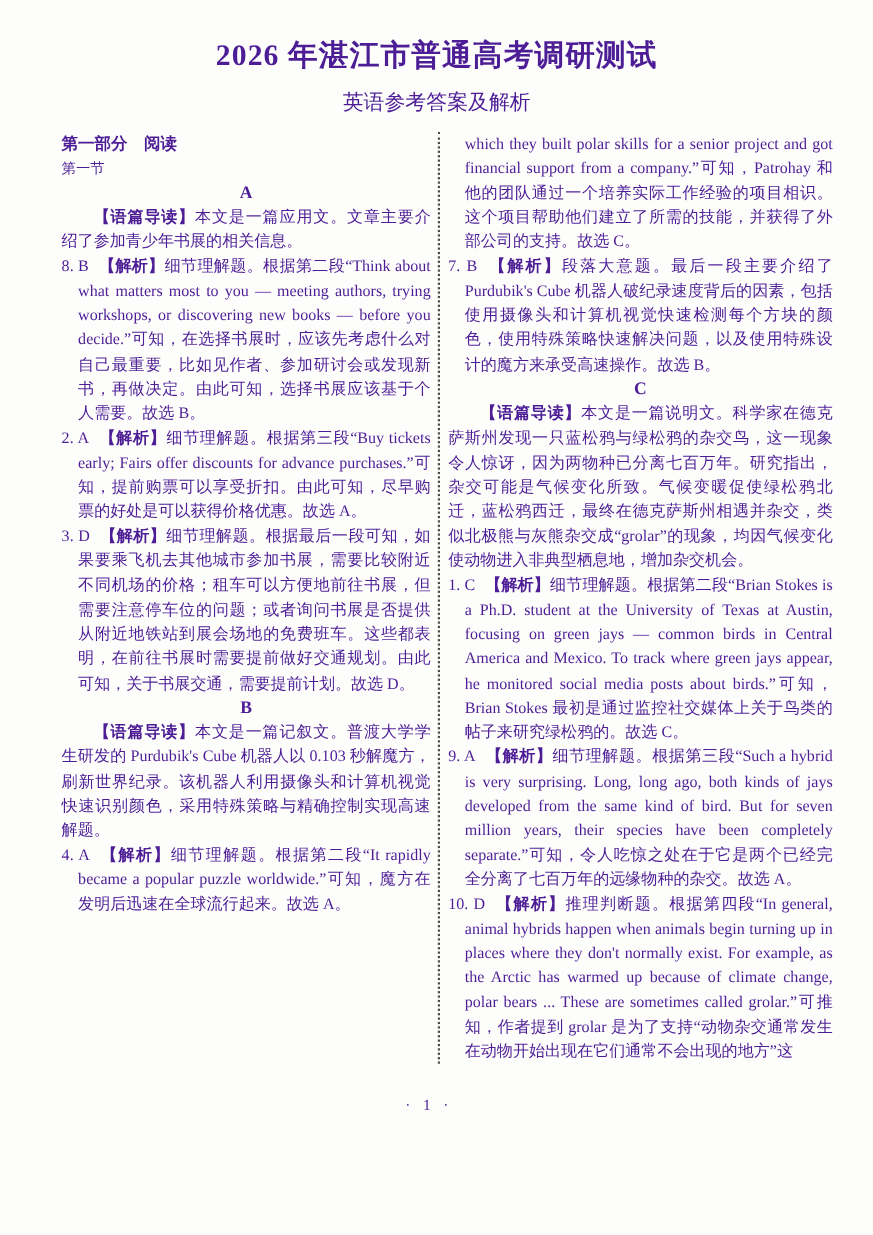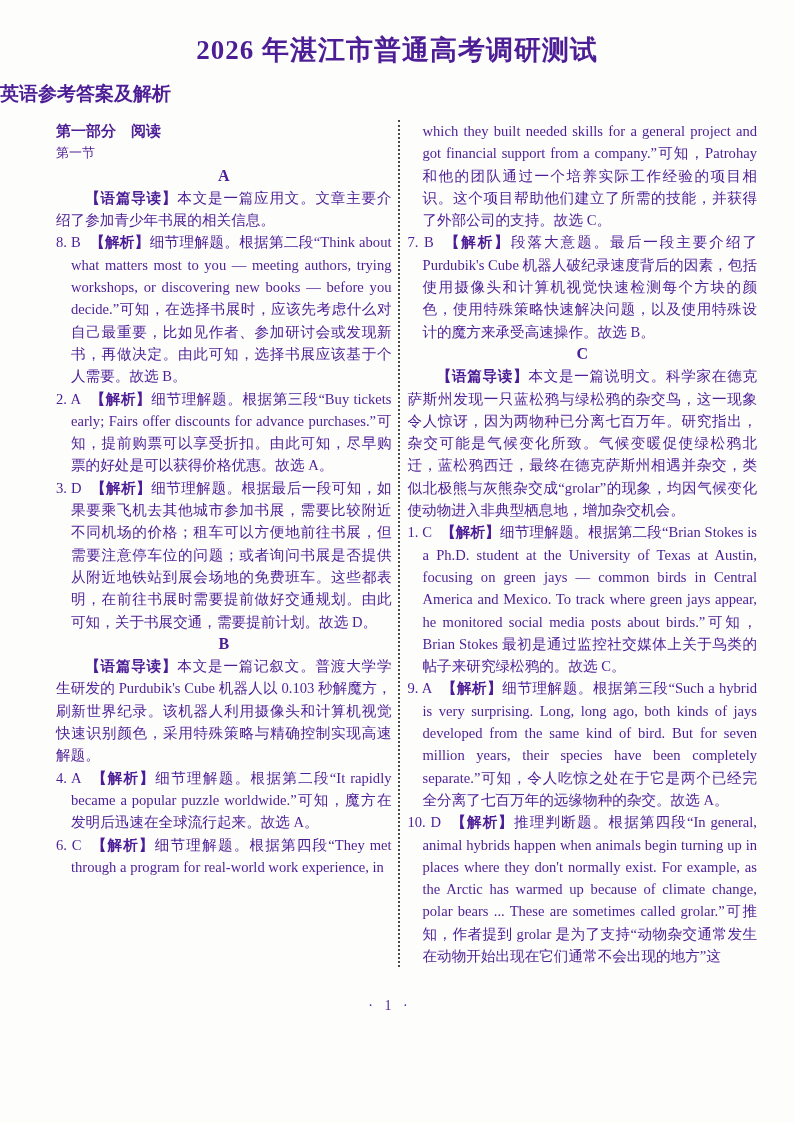--- a/index.html
+++ b/index.html
@@ -22,23 +22,23 @@
   .doc-title {
     margin: 0;
     text-align: center;
     font-size: 27px;
     font-weight: bold;
     line-height: 36px;
     letter-spacing: 1px;
   }
   .doc-subtitle {
     margin: 13px 0 0 0;
-    text-align: left;
+    text-align: center;
     font-size: 19px;
-    font-weight: bold;
+    font-weight: normal;
     line-height: 26px;
   }
   .columns {
     display: flex;
     margin-top: 13px;
     padding-left: 56px;
     padding-right: 37px;
     align-items: stretch;
   }
   .col {
@@ -110,27 +110,26 @@
 
       <div class="item"><span class="item-label">3. D</span><span class="item-tag">【解析】</span><span>细节理解题。根据最后一段可知，如果要乘飞机去其他城市参加书展，需要比较附近不同机场的价格；租车可以方便地前往书展，但需要注意停车位的问题；或者询问书展是否提供从附近地铁站到展会场地的免费班车。这些都表明，在前往书展时需要提前做好交通规划。由此可知，关于书展交通，需要提前计划。故选 D。</span></div>
 
       <div class="passage-letter">B</div>
 
       <p class="guide"><span class="guide-tag">【语篇导读】</span><span>本文是一篇记叙文。普渡大学学生研发的 Purdubik's Cube 机器人以 0.103 秒解魔方，刷新世界纪录。该机器人利用摄像头和计算机视觉快速识别颜色，采用特殊策略与精确控制实现高速解题。</span></p>
 
       <div class="item"><span class="item-label">4. A</span><span class="item-tag">【解析】</span><span>细节理解题。根据第二段“It rapidly became a popular puzzle worldwide.”可知，魔方在发明后迅速在全球流行起来。故选 A。</span></div>
 
 
-      <div class="item"><span class="item-label">6. C</span><span class="item-tag">【解析】</span><span>细节理解题。根据第四段“They met through a program for real-world work experience, in</span></div>
     </div>
 
     <div class="col-divider"></div>
 
     <div class="col col-right">
-      <p class="cont">which they built needed skills for a general project and got financial support from a company.”可知，Patrohay 和他的团队通过一个培养实际工作经验的项目相识。这个项目帮助他们建立了所需的技能，并获得了外部公司的支持。故选 C。</p>
+      <p class="cont">which they built polar skills for a senior project and got financial support from a company.”可知，Patrohay 和他的团队通过一个培养实际工作经验的项目相识。这个项目帮助他们建立了所需的技能，并获得了外部公司的支持。故选 C。</p>
 
       <div class="item"><span class="item-label">7. B</span><span class="item-tag">【解析】</span><span>段落大意题。最后一段主要介绍了 Purdubik's Cube 机器人破纪录速度背后的因素，包括使用摄像头和计算机视觉快速检测每个方块的颜色，使用特殊策略快速解决问题，以及使用特殊设计的魔方来承受高速操作。故选 B。</span></div>
 
       <div class="passage-letter">C</div>
 
       <p class="guide"><span class="guide-tag">【语篇导读】</span><span>本文是一篇说明文。科学家在德克萨斯州发现一只蓝松鸦与绿松鸦的杂交鸟，这一现象令人惊讶，因为两物种已分离七百万年。研究指出，杂交可能是气候变化所致。气候变暖促使绿松鸦北迁，蓝松鸦西迁，最终在德克萨斯州相遇并杂交，类似北极熊与灰熊杂交成“grolar”的现象，均因气候变化使动物进入非典型栖息地，增加杂交机会。</span></p>
 
       <div class="item"><span class="item-label">1. C</span><span class="item-tag">【解析】</span><span>细节理解题。根据第二段“Brian Stokes is a Ph.D. student at the University of Texas at Austin, focusing on green jays — common birds in Central America and Mexico. To track where green jays appear, he monitored social media posts about birds.”可知，Brian Stokes 最初是通过监控社交媒体上关于鸟类的帖子来研究绿松鸦的。故选 C。</span></div>
 
       <div class="item"><span class="item-label">9. A</span><span class="item-tag">【解析】</span><span>细节理解题。根据第三段“Such a hybrid is very surprising. Long, long ago, both kinds of jays developed from the same kind of bird. But for seven million years, their species have been completely separate.”可知，令人吃惊之处在于它是两个已经完全分离了七百万年的远缘物种的杂交。故选 A。</span></div>

